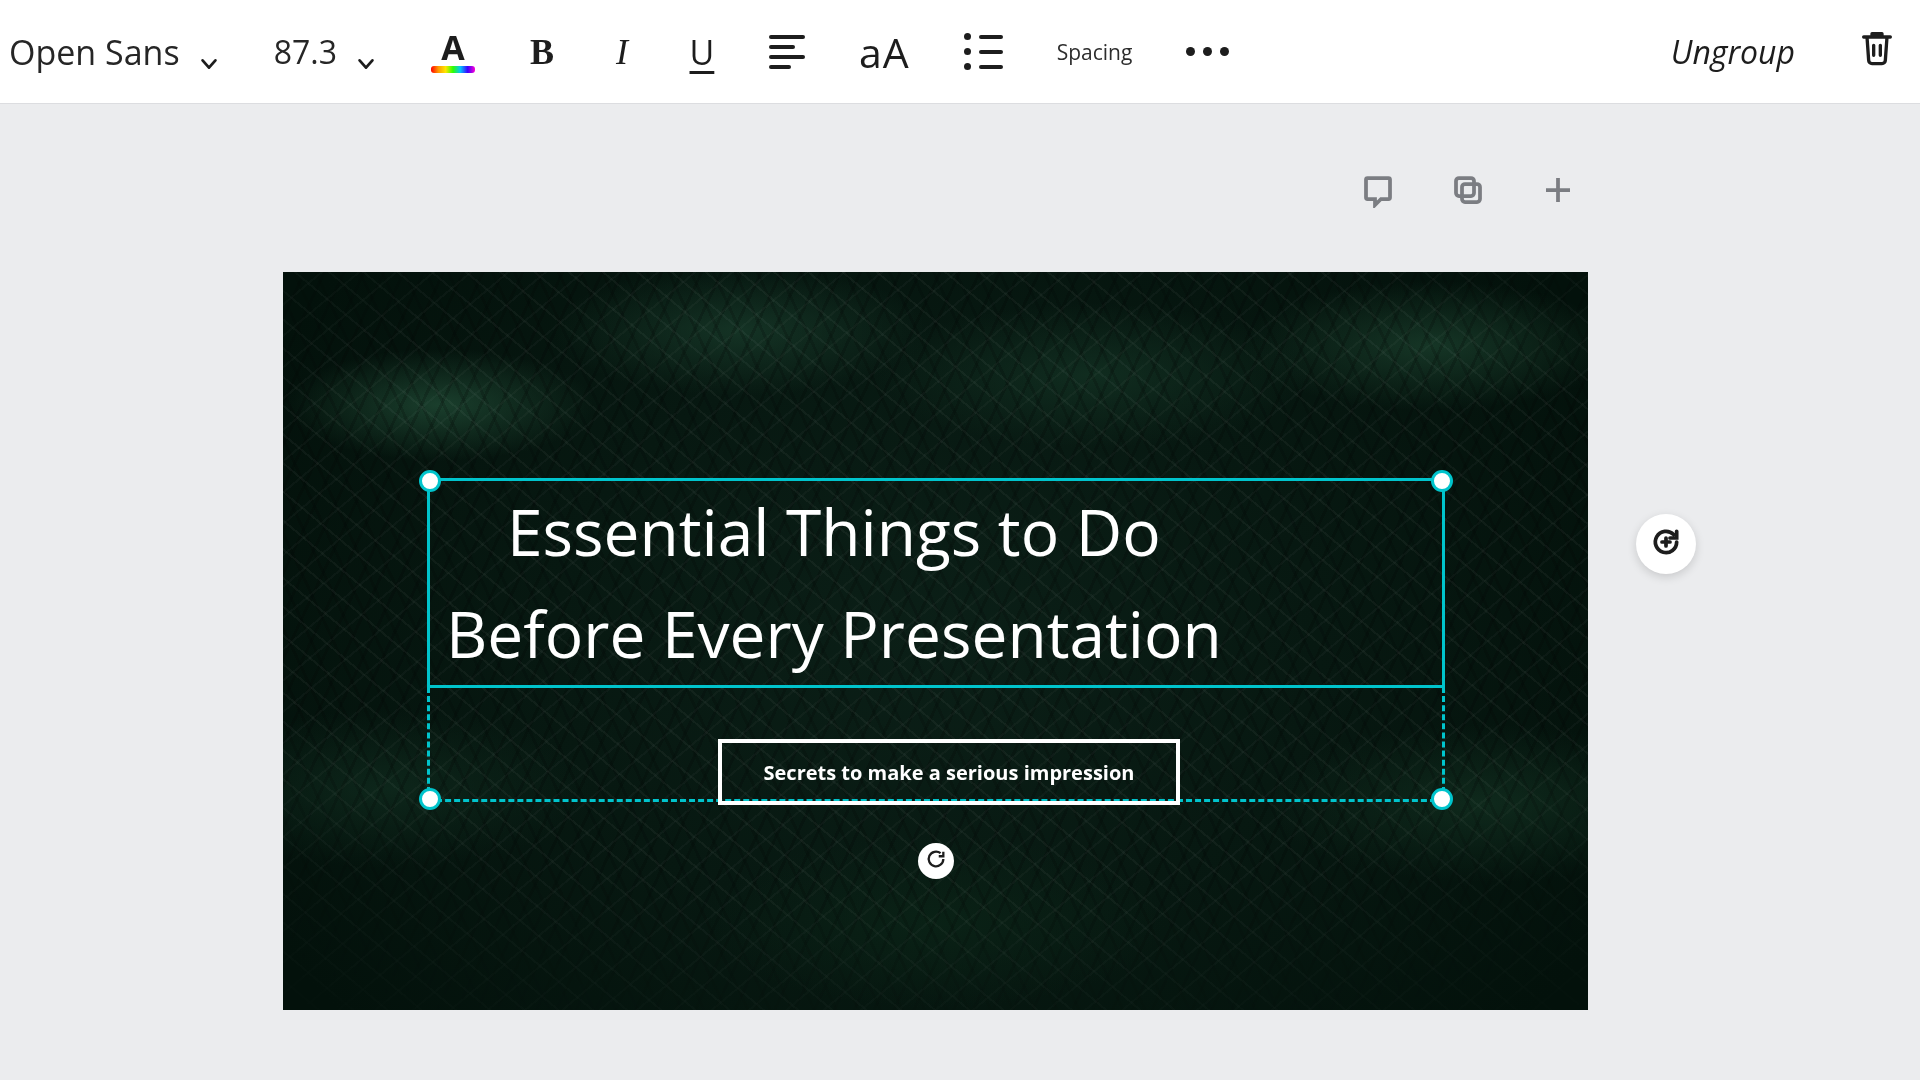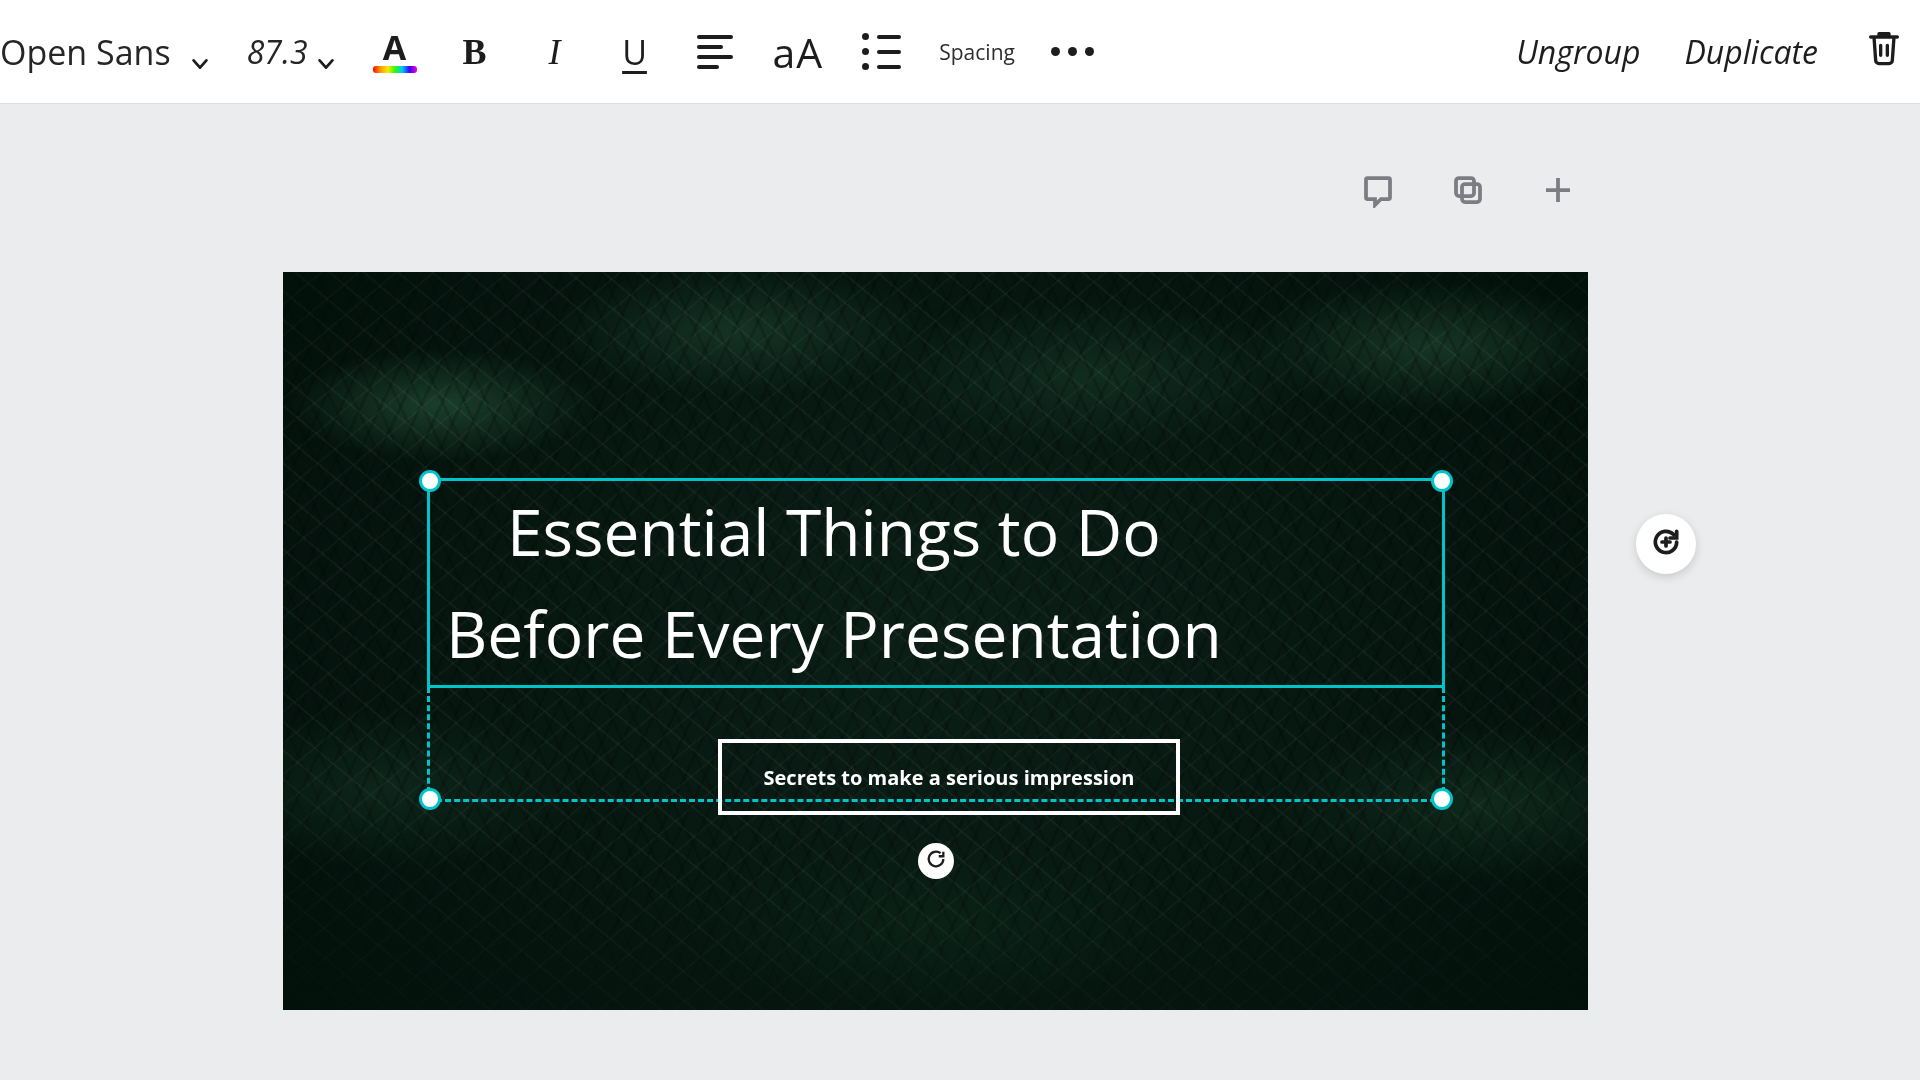--- a/index.html
+++ b/index.html
@@ -33,24 +33,24 @@
     background:linear-gradient(90deg,#00c4cc,#7d2ae8);
     opacity:.15;
   }
   .tb-font{
     display:flex;align-items:center;gap:18px;
     padding-right:10px;
   }
   .tb-font-name{font-size:34px;color:#262626;white-space:nowrap;}
   .chev{width:22px;height:22px;display:inline-block;}
   .chev svg{width:100%;height:100%;}
-  .tb-size{display:flex;align-items:center;gap:7px;font-size:32px;color:#262626;font-style:italic;}
+  .tb-size{display:flex;align-items:center;gap:18px;font-size:32px;color:#262626;}
   .tb-btn{
     display:flex;align-items:center;justify-content:center;
-    height:56px;min-width:44px;padding:0 0;cursor:pointer;
+    height:56px;min-width:44px;padding:0 9px;cursor:pointer;
     border-radius:6px;
     text-align:center;
   }
   .bold-letter{font-weight:900;font-size:36px;font-family:Georgia,serif;}
   .italic-letter{font-style:italic;font-family:Georgia,serif;font-size:36px;}
   .underline-letter{font-size:34px;text-decoration:underline;text-underline-offset:6px;}
   .case-letters{font-size:41px;letter-spacing:1px;}
   .spacing-label{font-size:21px;color:#2d2d2d;}
   .tb-flex{flex:1;}
   .tb-right{display:flex;align-items:center;gap:44px;font-size:32px;font-style:italic;}
@@ -154,21 +154,21 @@
     font-size:64px;
     font-weight:400;
     text-align:center;
     line-height:1.6;
     padding:0 16px;
     white-space:pre-line;
   }
   .subtitle-box{
     position:absolute;
     left:288px;top:258px;
-    width:462px;height:76px;
+    width:462px;height:66px;
     border:4px solid #ffffff;
     display:flex;align-items:center;justify-content:center;
   }
   .subtitle-text{
     color:#ffffff;font-weight:700;font-size:20px;text-align:center;
   }
   
   .handle{position:absolute;width:22px;height:22px;border-radius:50%;background:#fff;border:3px solid var(--sel);transform:translate(-50%,-50%);}
   .h-tl{left:0;top:0;} .h-tr{left:100%;top:0;}
   .h-bl{left:0;top:100%;} .h-br{left:100%;top:100%;}
@@ -274,23 +274,20 @@
         <span></span>
       </span>
   </div>
 
   <div class="tb-flex"></div>
 
   <div class="tb-right">
     <div class="tb-btn">
       <span>Ungroup</span>
     </div>
-    <div class="tb-btn">
-      <span>Duplicate</span>
-    </div>
     <div class="tb-btn trash-icon">
       <span>
         <svg viewBox="0 0 24 24">
             <path d="M4 6h16M9 6V4h6v2M6 6l1 14a2 2 0 0 0 2 2h6a2 2 0 0 0 2-2l1-14M10 11v6M14 11v6" stroke="#1d1d1d" stroke-width="2" fill="none" stroke-linecap="round" stroke-linejoin="round"></path>
           </svg>
       </span>
     </div>
   </div>
 </div>
 

